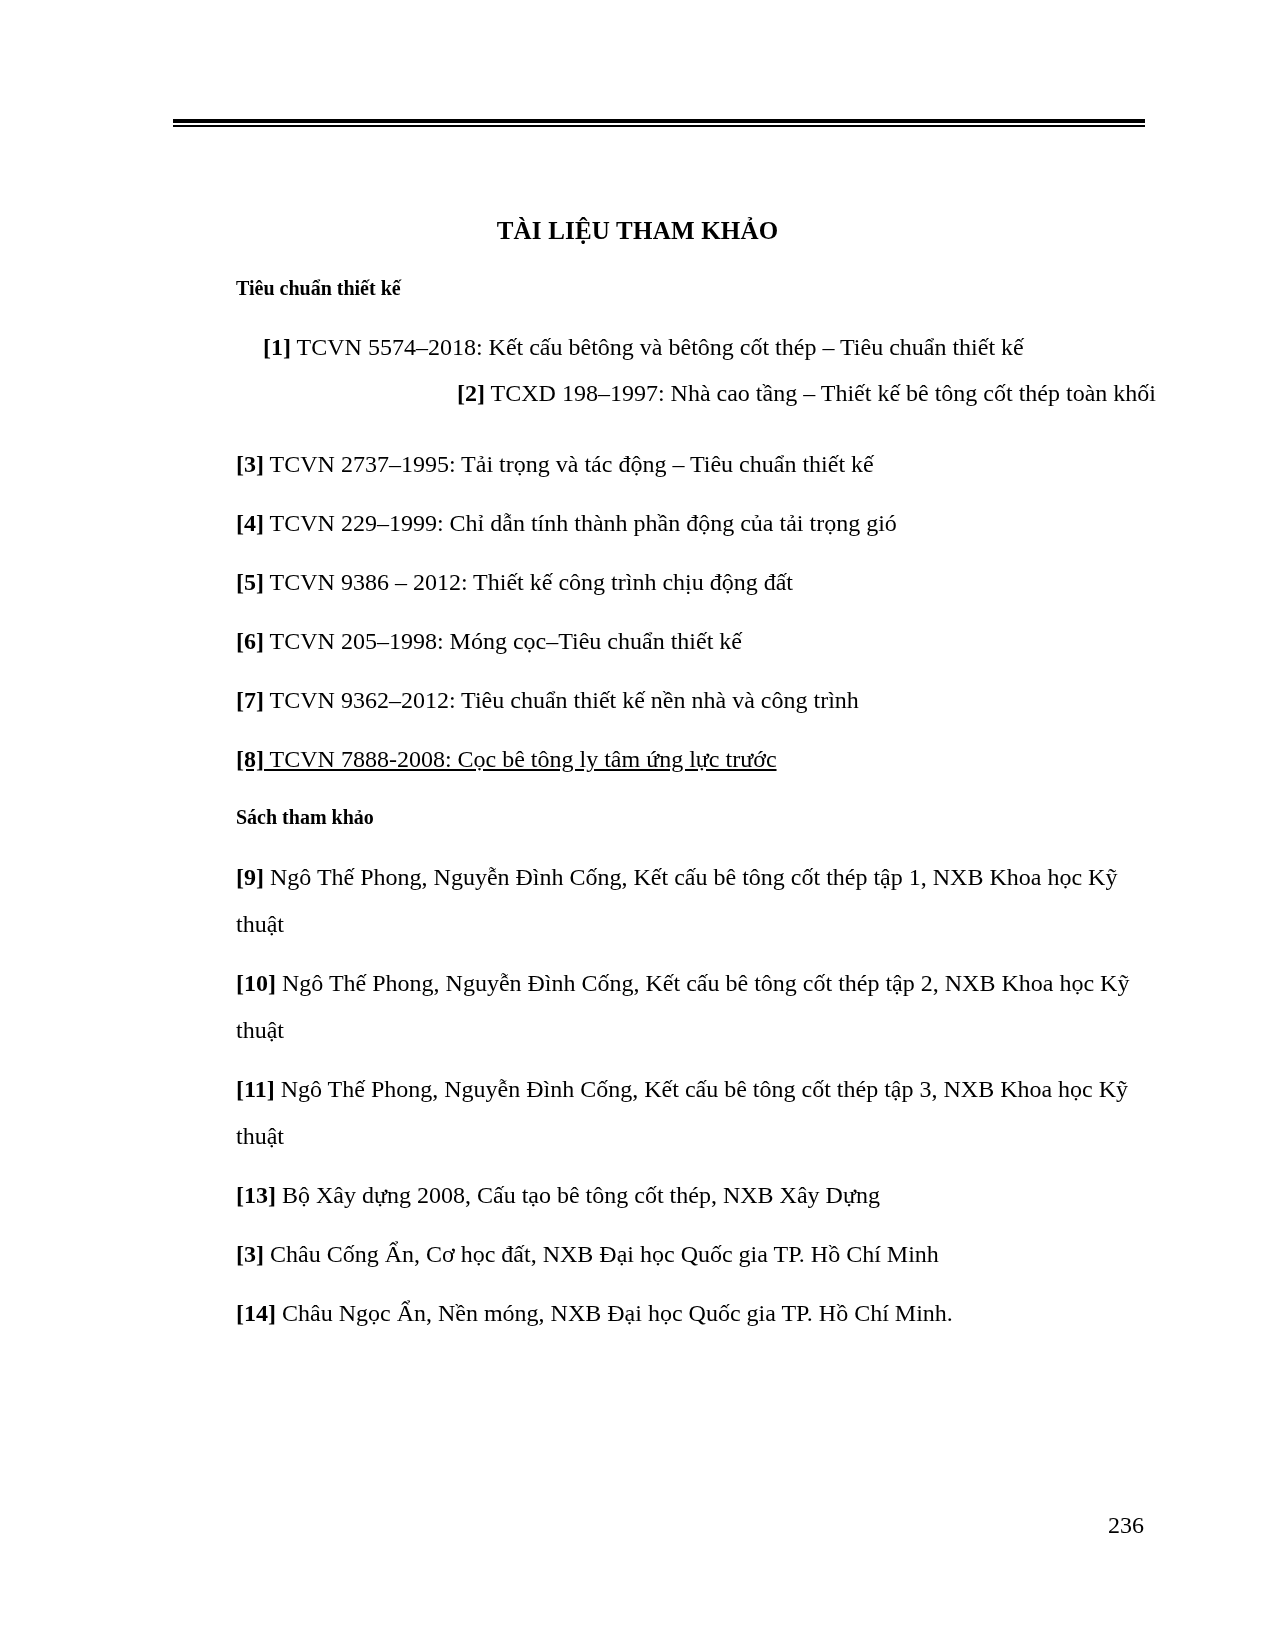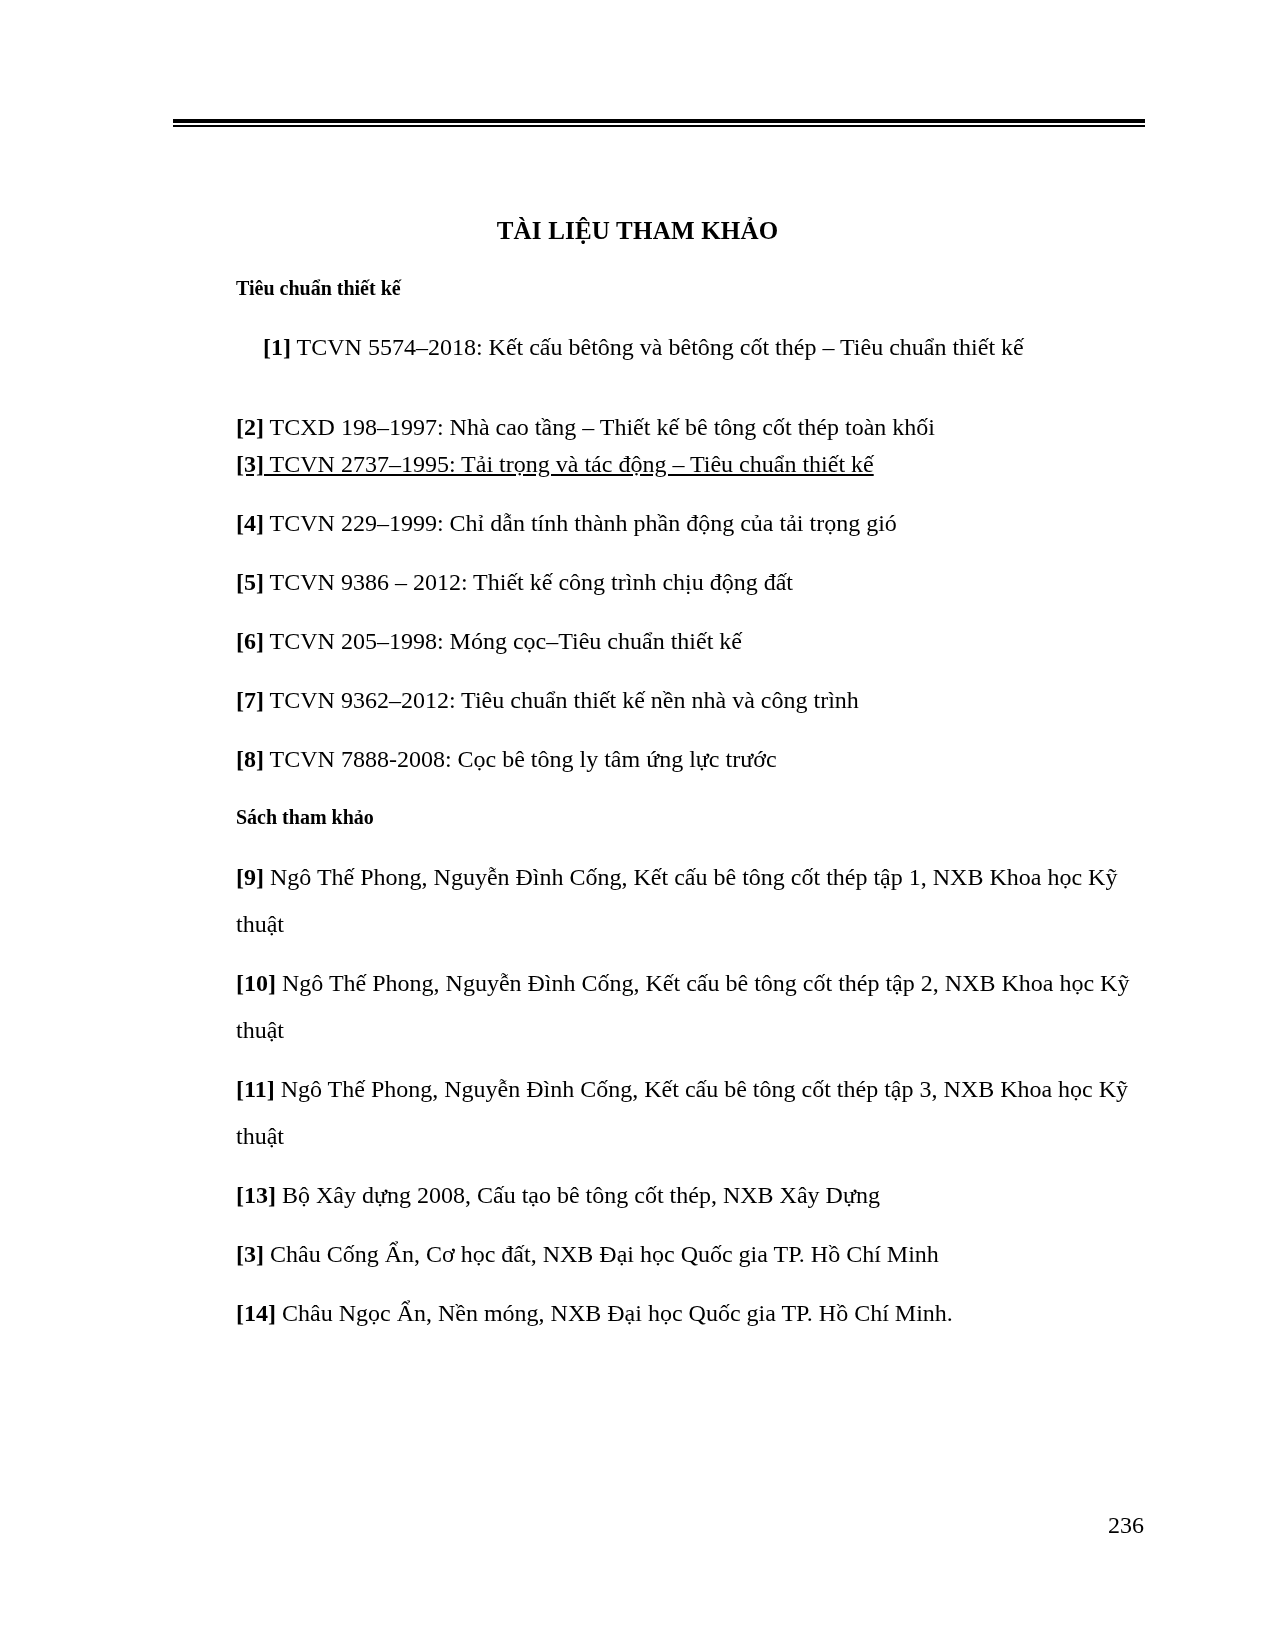--- a/index.html
+++ b/index.html
@@ -98,33 +98,33 @@
   </div>
 
   <h1 class="title">TÀI LIỆU THAM KHẢO</h1>
 
   <div class="content">
 
     <h2 class="section-heading" style="top:277px;">Tiêu chuẩn thiết kế</h2>
 
     <p class="ref" style="top:324px;margin-left:27px;"><span class="num">[1]</span><span> TCVN 5574–2018: Kết cấu bêtông và bêtông cốt thép – Tiêu chuẩn thiết kế</span></p>
 
-    <p class="ref" style="top:404px;"><span class="num">[2]</span><span> TCXD 198–1997: Nhà cao tầng – Thiết kế bê tông cốt thép toàn khối</span></p>
+    <p class="ref" style="top:370px;text-align:right;"><span class="num">[2]</span><span> TCXD 198–1997: Nhà cao tầng – Thiết kế bê tông cốt thép toàn khối</span></p>
 
-    <p class="ref" style="top:441px;text-decoration:underline;"><span class="num">[3]</span><span> TCVN 2737–1995: Tải trọng và tác động – Tiêu chuẩn thiết kế</span></p>
+    <p class="ref" style="top:441px;"><span class="num">[3]</span><span> TCVN 2737–1995: Tải trọng và tác động – Tiêu chuẩn thiết kế</span></p>
 
     <p class="ref" style="top:500px;"><span class="num">[4]</span><span> TCVN 229–1999: Chỉ dẫn tính thành phần động của tải trọng gió</span></p>
 
     <p class="ref" style="top:559px;"><span class="num">[5]</span><span> TCVN 9386 – 2012: Thiết kế công trình chịu động đất</span></p>
 
     <p class="ref" style="top:618px;"><span class="num">[6]</span><span> TCVN 205–1998: Móng cọc–Tiêu chuẩn thiết kế</span></p>
 
     <p class="ref" style="top:677px;"><span class="num">[7]</span><span> TCVN 9362–2012: Tiêu chuẩn thiết kế nền nhà và công trình</span></p>
 
-    <p class="ref" style="top:736px;"><span class="num">[8]</span><span> TCVN 7888-2008: Cọc bê tông ly tâm ứng lực trước</span></p>
+    <p class="ref" style="top:736px;text-decoration:underline;"><span class="num">[8]</span><span> TCVN 7888-2008: Cọc bê tông ly tâm ứng lực trước</span></p>
 
     <h2 class="section-heading" style="top:806px;">Sách tham khảo</h2>
 
     <p class="ref" style="top:854px;"><span class="num">[9]</span><span> Ngô Thế Phong, Nguyễn Đình Cống, Kết cấu bê tông cốt thép tập 1, NXB Khoa học Kỹ thuật</span></p>
 
     <p class="ref" style="top:960px;"><span class="num">[10]</span><span> Ngô Thế Phong, Nguyễn Đình Cống, Kết cấu bê tông cốt thép tập 2, NXB Khoa học Kỹ thuật</span></p>
 
     <p class="ref" style="top:1066px;"><span class="num">[11]</span><span> Ngô Thế Phong, Nguyễn Đình Cống, Kết cấu bê tông cốt thép tập 3, NXB Khoa học Kỹ thuật</span></p>
 
     <p class="ref" style="top:1172px;"><span class="num">[13]</span><span> Bộ Xây dựng 2008, Cấu tạo bê tông cốt thép, NXB Xây Dựng</span></p>

